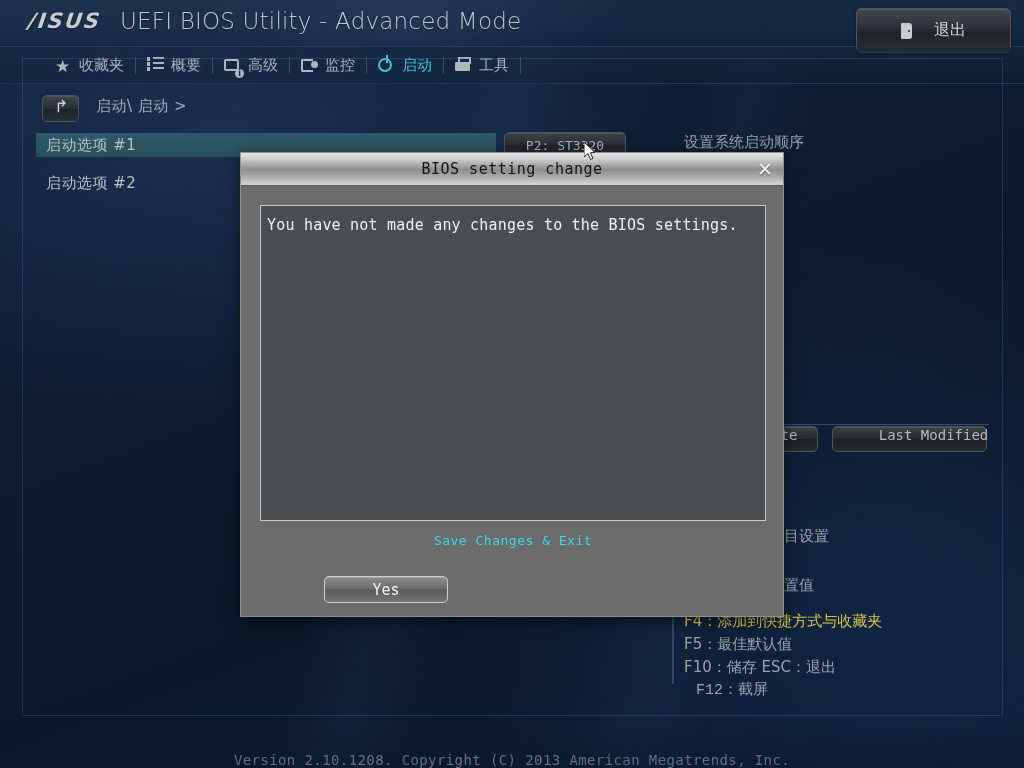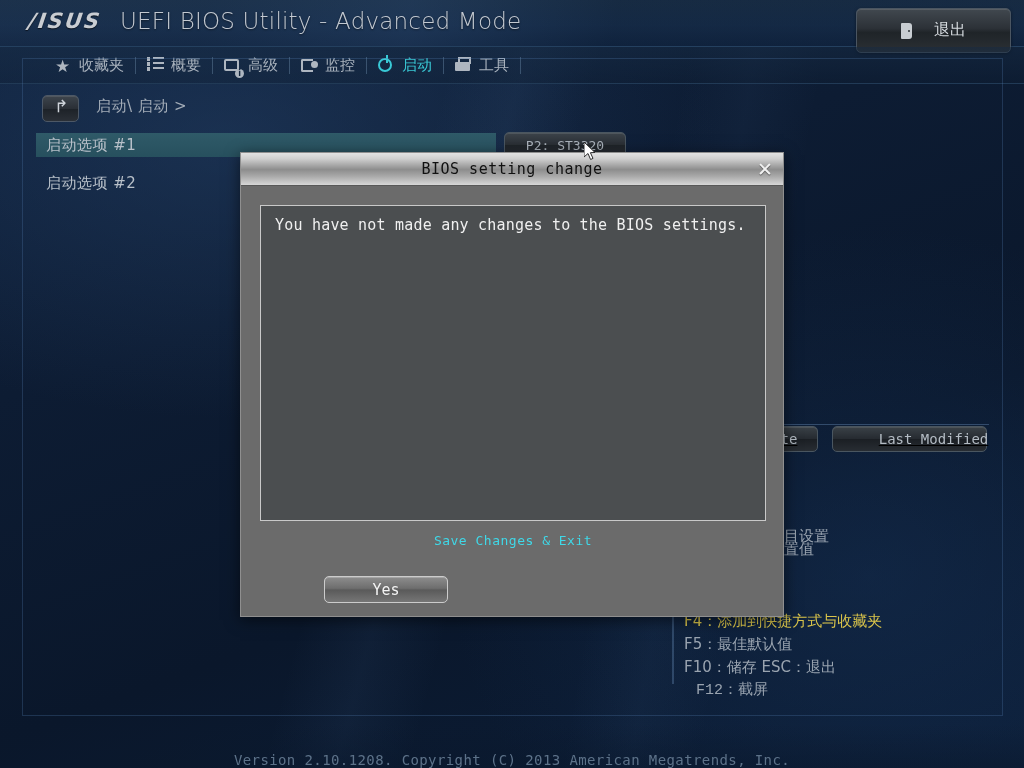--- a/index.html
+++ b/index.html
@@ -190,24 +190,23 @@
     width: 300px; font-size: 15px; color: #9aa4b0; line-height: 20px;
   }
   .hr-line {
     position: absolute; left: 684px; width: 305px; height: 1px;
     background: rgba(120,160,205,0.35);
   }
   .sq-btn {
     position: absolute; height: 26px; border-radius: 5px;
     border: 1px solid #4a5660;
     background: linear-gradient(180deg, #3a4147 0%, #262b31 48%, #1b1f24 52%, #282d33 100%);
-    display: flex; align-items: center; justify-content: center;
+    display: flex; justify-content: center;
     box-shadow: inset 0 1px 0 rgba(255,255,255,0.10);
     cursor: pointer;
-    text-decoration: underline;
   }
   .sq-btn .t { font-size: 14px; color: #b4bcc4; font-family: "DejaVu Sans Mono", monospace; white-space: nowrap; }
 
   .hint-list {
     position: absolute; left: 684px; top: 540px;
     width: 310px;
     font-size: 15px; color: #9aa4b0; line-height: 23px;
   }
   .hint-list .hl { color: #d8c34a; }
   .hint-bar {
@@ -254,21 +253,21 @@
   }
   .modal-close .x {
     font-size: 19px; color: #f2f2f2; line-height: 19px;
     text-shadow: 0 1px 1px rgba(0,0,0,0.45);
   }
   .modal-body {
     position: absolute; left: 19px; top: 52px;
     width: 506px; height: 316px;
     background: #4b4e50;
     border: 1px solid #c9c9c9;
-    padding: 10px 6px 0 14px;
+    padding: 10px 6px 0 6px;
   }
   .modal-msg {
     font-family: "DejaVu Sans Mono", monospace;
     font-size: 15px; color: #f0f0f0; letter-spacing: 0.2px;
   }
   .modal-action {
     position: absolute; left: 0; top: 380px; width: 544px;
     text-align: center;
     font-family: "DejaVu Sans Mono", monospace;
     font-size: 13px; color: #3fd8e8; letter-spacing: 0.5px;
@@ -381,32 +380,33 @@
     <div class="opt-label">启动选项 #1</div>
   </div>
   <div class="opt-value-btn" style="left:504px; top:132px">
     <div class="v">P2: ST3320</div>
   </div>
 
   <div class="opt-row" style="top:171px">
     <div class="opt-label">启动选项 #2</div>
   </div>
 
+  <div class="help-text">设置系统启动顺序</div>
 
   <div class="hr-line" style="top:424px"></div>
 
   <div class="sq-btn" style="left:760px; top:426px; width:58px;">
     <div class="t">te</div>
   </div>
   <div class="sq-btn" style="left:832px; top:426px; width:155px;padding-left:48px;">
     <div class="t">Last Modified</div>
   </div>
 
   <div style="position:absolute; left:784px; top:527px; font-size:15px; color:#9aa4b0;">目设置</div>
-  <div style="position:absolute; left:784px; top:540px; font-size:15px; color:#9aa4b0;">置值</div>
+  <div style="position:absolute; left:784px; top:576px; font-size:15px; color:#9aa4b0;">置值</div>
 
   <div class="hint-bar"></div>
   <div class="hint-list">
     <div class="hl" style="position:absolute; top:70px; left:0;">F4：添加到快捷方式与收藏夹</div>
     <div style="position:absolute; top:93px; left:0;">F5：最佳默认值</div>
     <div style="position:absolute; top:116px; left:0;">F10：储存  ESC：退出</div>
     <div style="position:absolute; top:139px; left:12px;font-family:Liberation Mono, monospace;">F12：截屏</div>
   </div>
 
   <div class="footer">

